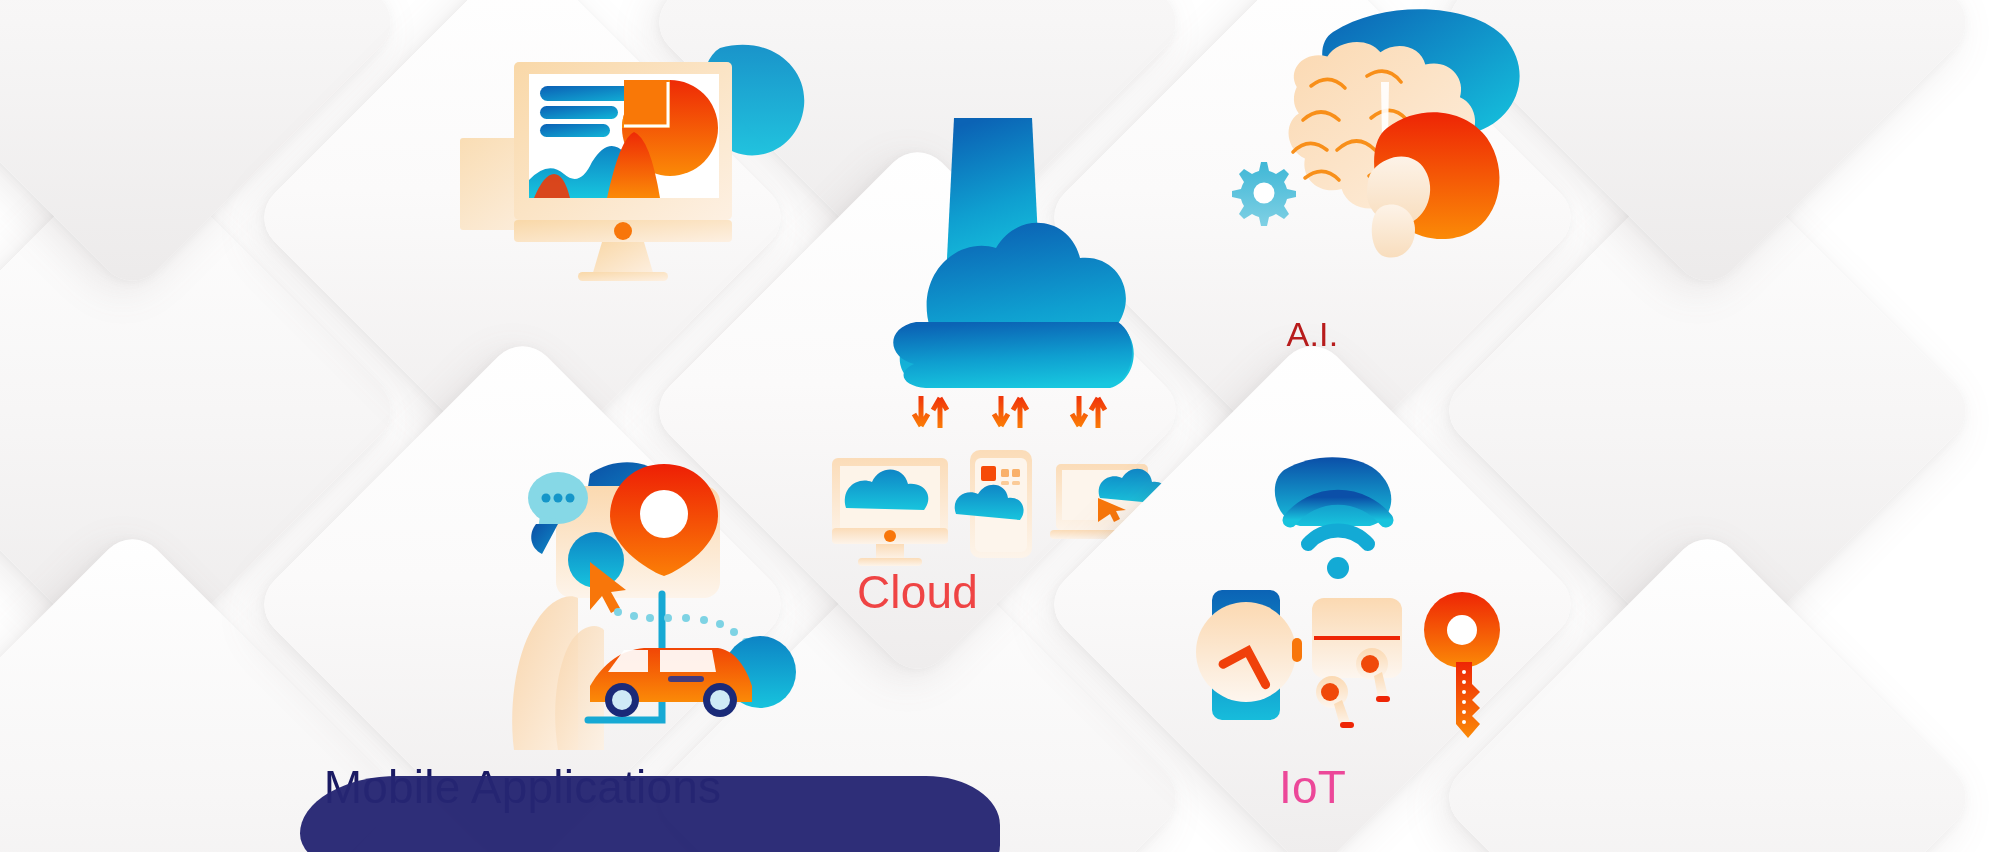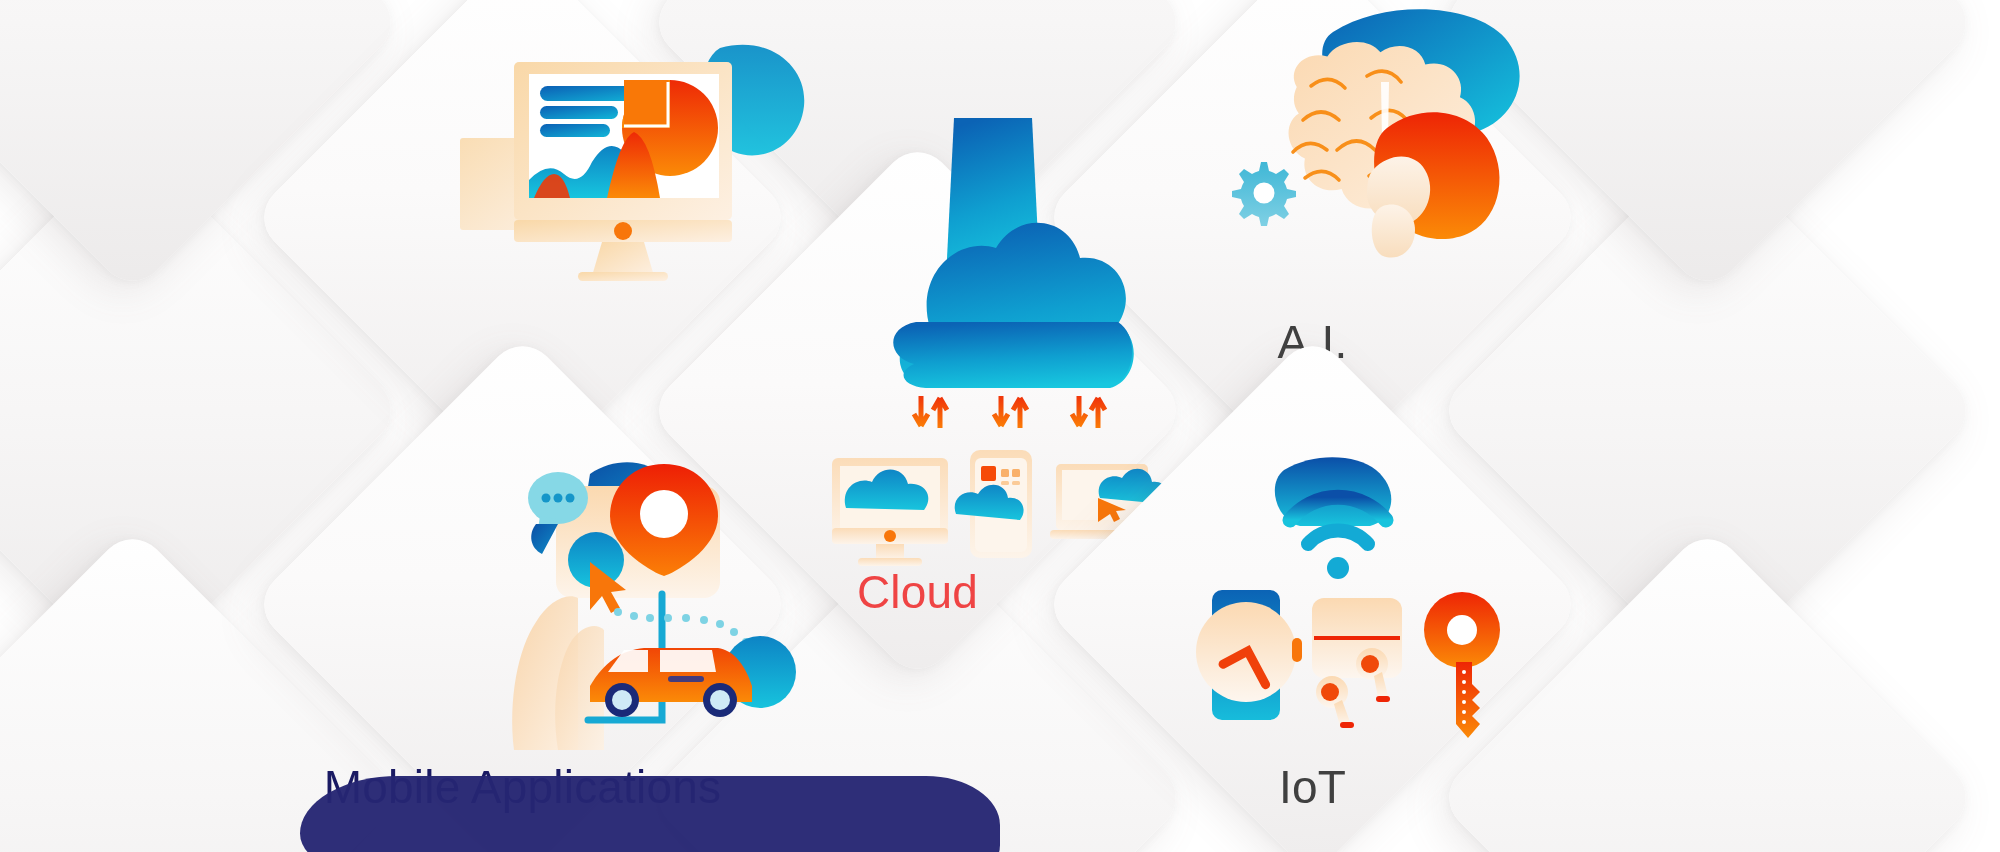--- a/index.html
+++ b/index.html
@@ -190,21 +190,21 @@
         </g>
 
         <path d="M212 118 C246 92 292 100 312 128 C334 160 326 206 296 222 C262 240 218 222 206 188
                  C196 160 196 130 212 118 Z" fill="url(#aiRed)"></path>
         <path d="M198 160 C214 142 240 142 250 160 C262 180 252 208 232 214 C210 220 190 200 192 180
                  C193 170 194 164 198 160 Z" fill="url(#aiPeach)"></path>
         <path d="M208 196 C224 190 240 202 240 220 C240 240 224 252 208 246 C194 240 192 202 208 196 Z" fill="url(#aiPeach)"></path>
       </svg>
     </div>
 
-    <div class="cell-label" style="top: 315px; left: 1120px; width: 385px; font-size: 46px; color: #404040;">A.I.</div>
+    <div class="cell-label" style="top: 315px; left: 1120px; width: 385px; font-size: 34px; color: #b91c1c;">A.I.</div>
   </div>
 
   <div class="cell" style="left:0;top:0;width:2000px;height:852px;">
     <div class="diamond" style="left:725px;top:218px;width:385px;height:385px;"></div>
 
     <div class="art" style="left:818px;top:128px;width:370px;height:430px;">
       <svg width="370" height="430" viewBox="0 0 370 430">
         <defs>
           <linearGradient id="clBig" x1="0.4" y1="0" x2="0.6" y2="1">
             <stop offset="0%" stop-color="#0b63b5"></stop>
@@ -441,18 +441,18 @@
               <circle cx="40" cy="90" r="2"></circle>
             <circle cx="40" cy="100" r="2"></circle>
               <circle cx="40" cy="110" r="2"></circle>
             <circle cx="40" cy="120" r="2"></circle>
               <circle cx="40" cy="130" r="2"></circle>
           </g>
         </g>
       </svg>
     </div>
 
-    <div class="cell-label" style="top: 760px; left: 1120px; width: 385px; font-size: 46px; color: #404040;">IoT</div>
+    <div class="cell-label" style="top: 760px; left: 1120px; width: 385px; font-size: 46px; color: #ec4899;">IoT</div>
   </div>
 
   <div id="bottom-blob" style="background: rgb(38, 38, 115);"></div>
 
 </div>
 
 </body></html>

